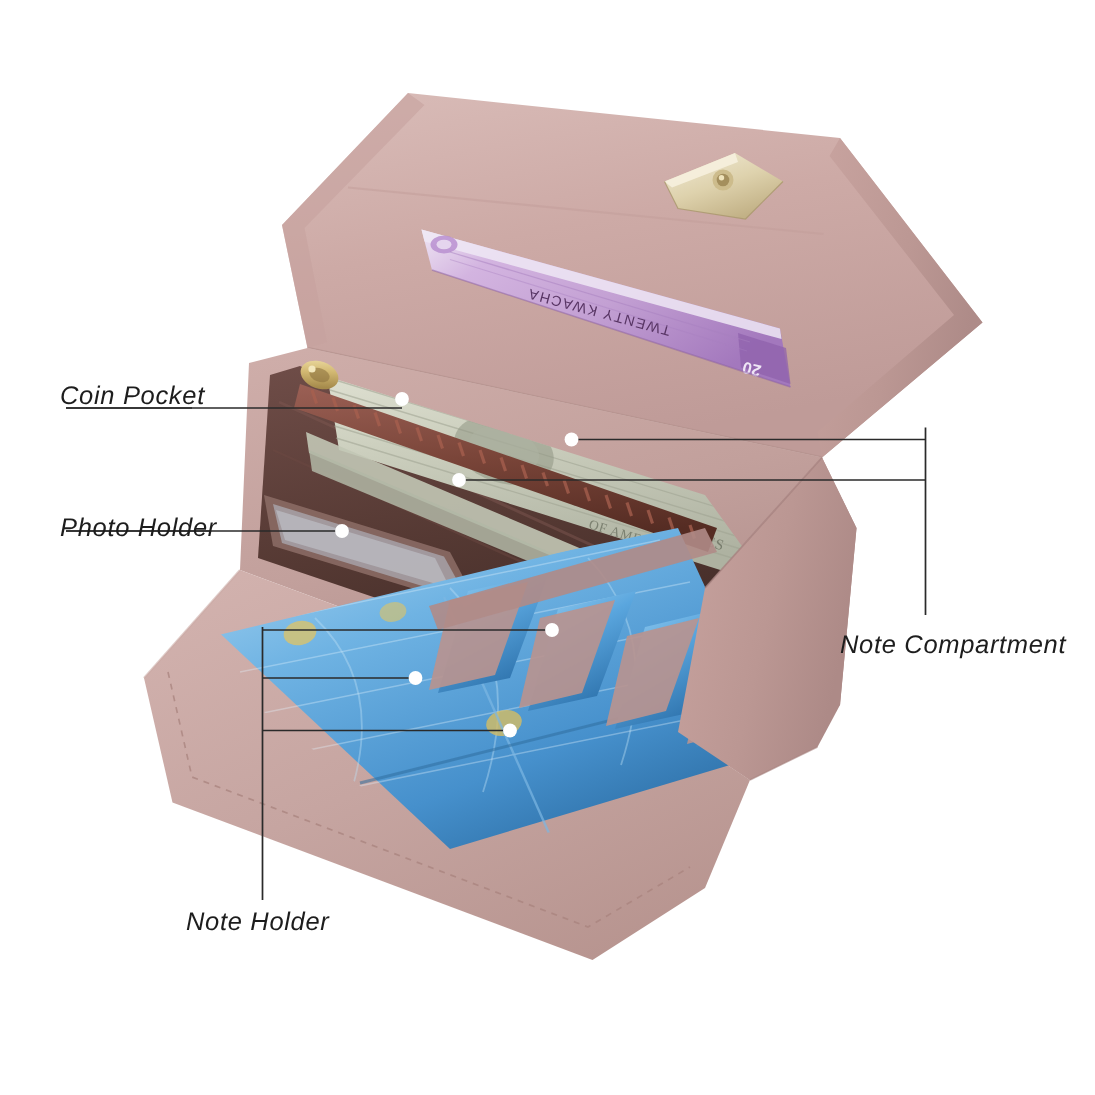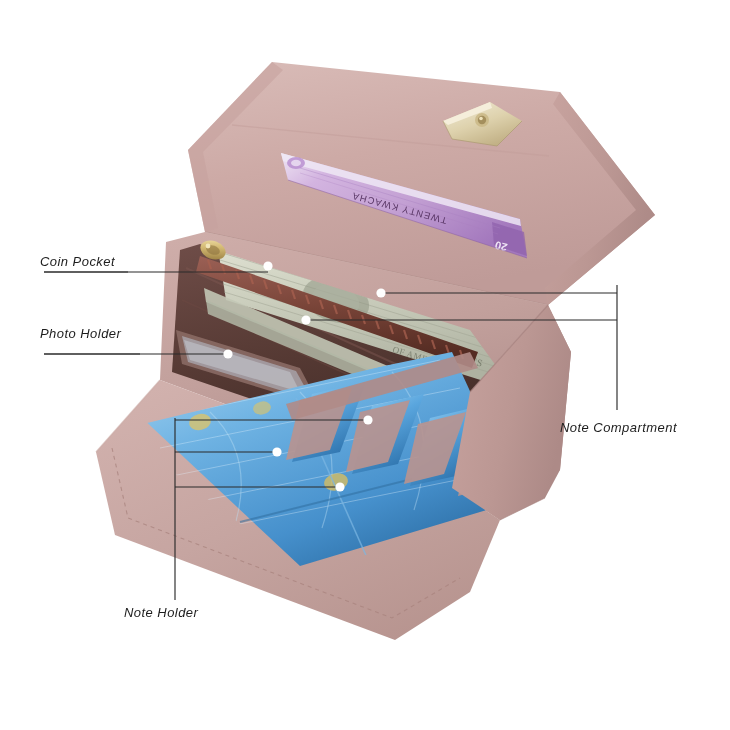--- a/index.html
+++ b/index.html
@@ -8,29 +8,29 @@
     width:730px;height:730px;
     font-family:"Liberation Sans","DejaVu Sans",sans-serif;
     overflow:hidden;
   }
   #stage{position:relative;width:730px;height:730px;background:#ffffff;}
   #art{position:absolute;left:0;top:0;width:730px;height:730px;}
   .callout-label{
     position:absolute;
     font-family:"Liberation Sans","DejaVu Sans",sans-serif;
     font-style:italic;
-    font-size:13px;
+    font-size:17px;
     font-weight:500;
     color:#1d1d1d;
     letter-spacing:.45px;
     white-space:nowrap;
     line-height:1;
   }
   #lbl-coin{left:40px;top:255px;}
-  #lbl-photo{left:40px;top:327px;}
+  #lbl-photo{left:40px;top:343px;}
   #lbl-note{left:560px;top:421px;font-style:italic;}
   #lbl-card{left:124px;top:606px;}
 </style>
 </head>
 <body>
 
 <div id="stage">
 
   <svg id="art" viewBox="0 0 730 730" xmlns="http://www.w3.org/2000/svg">
     <defs>

